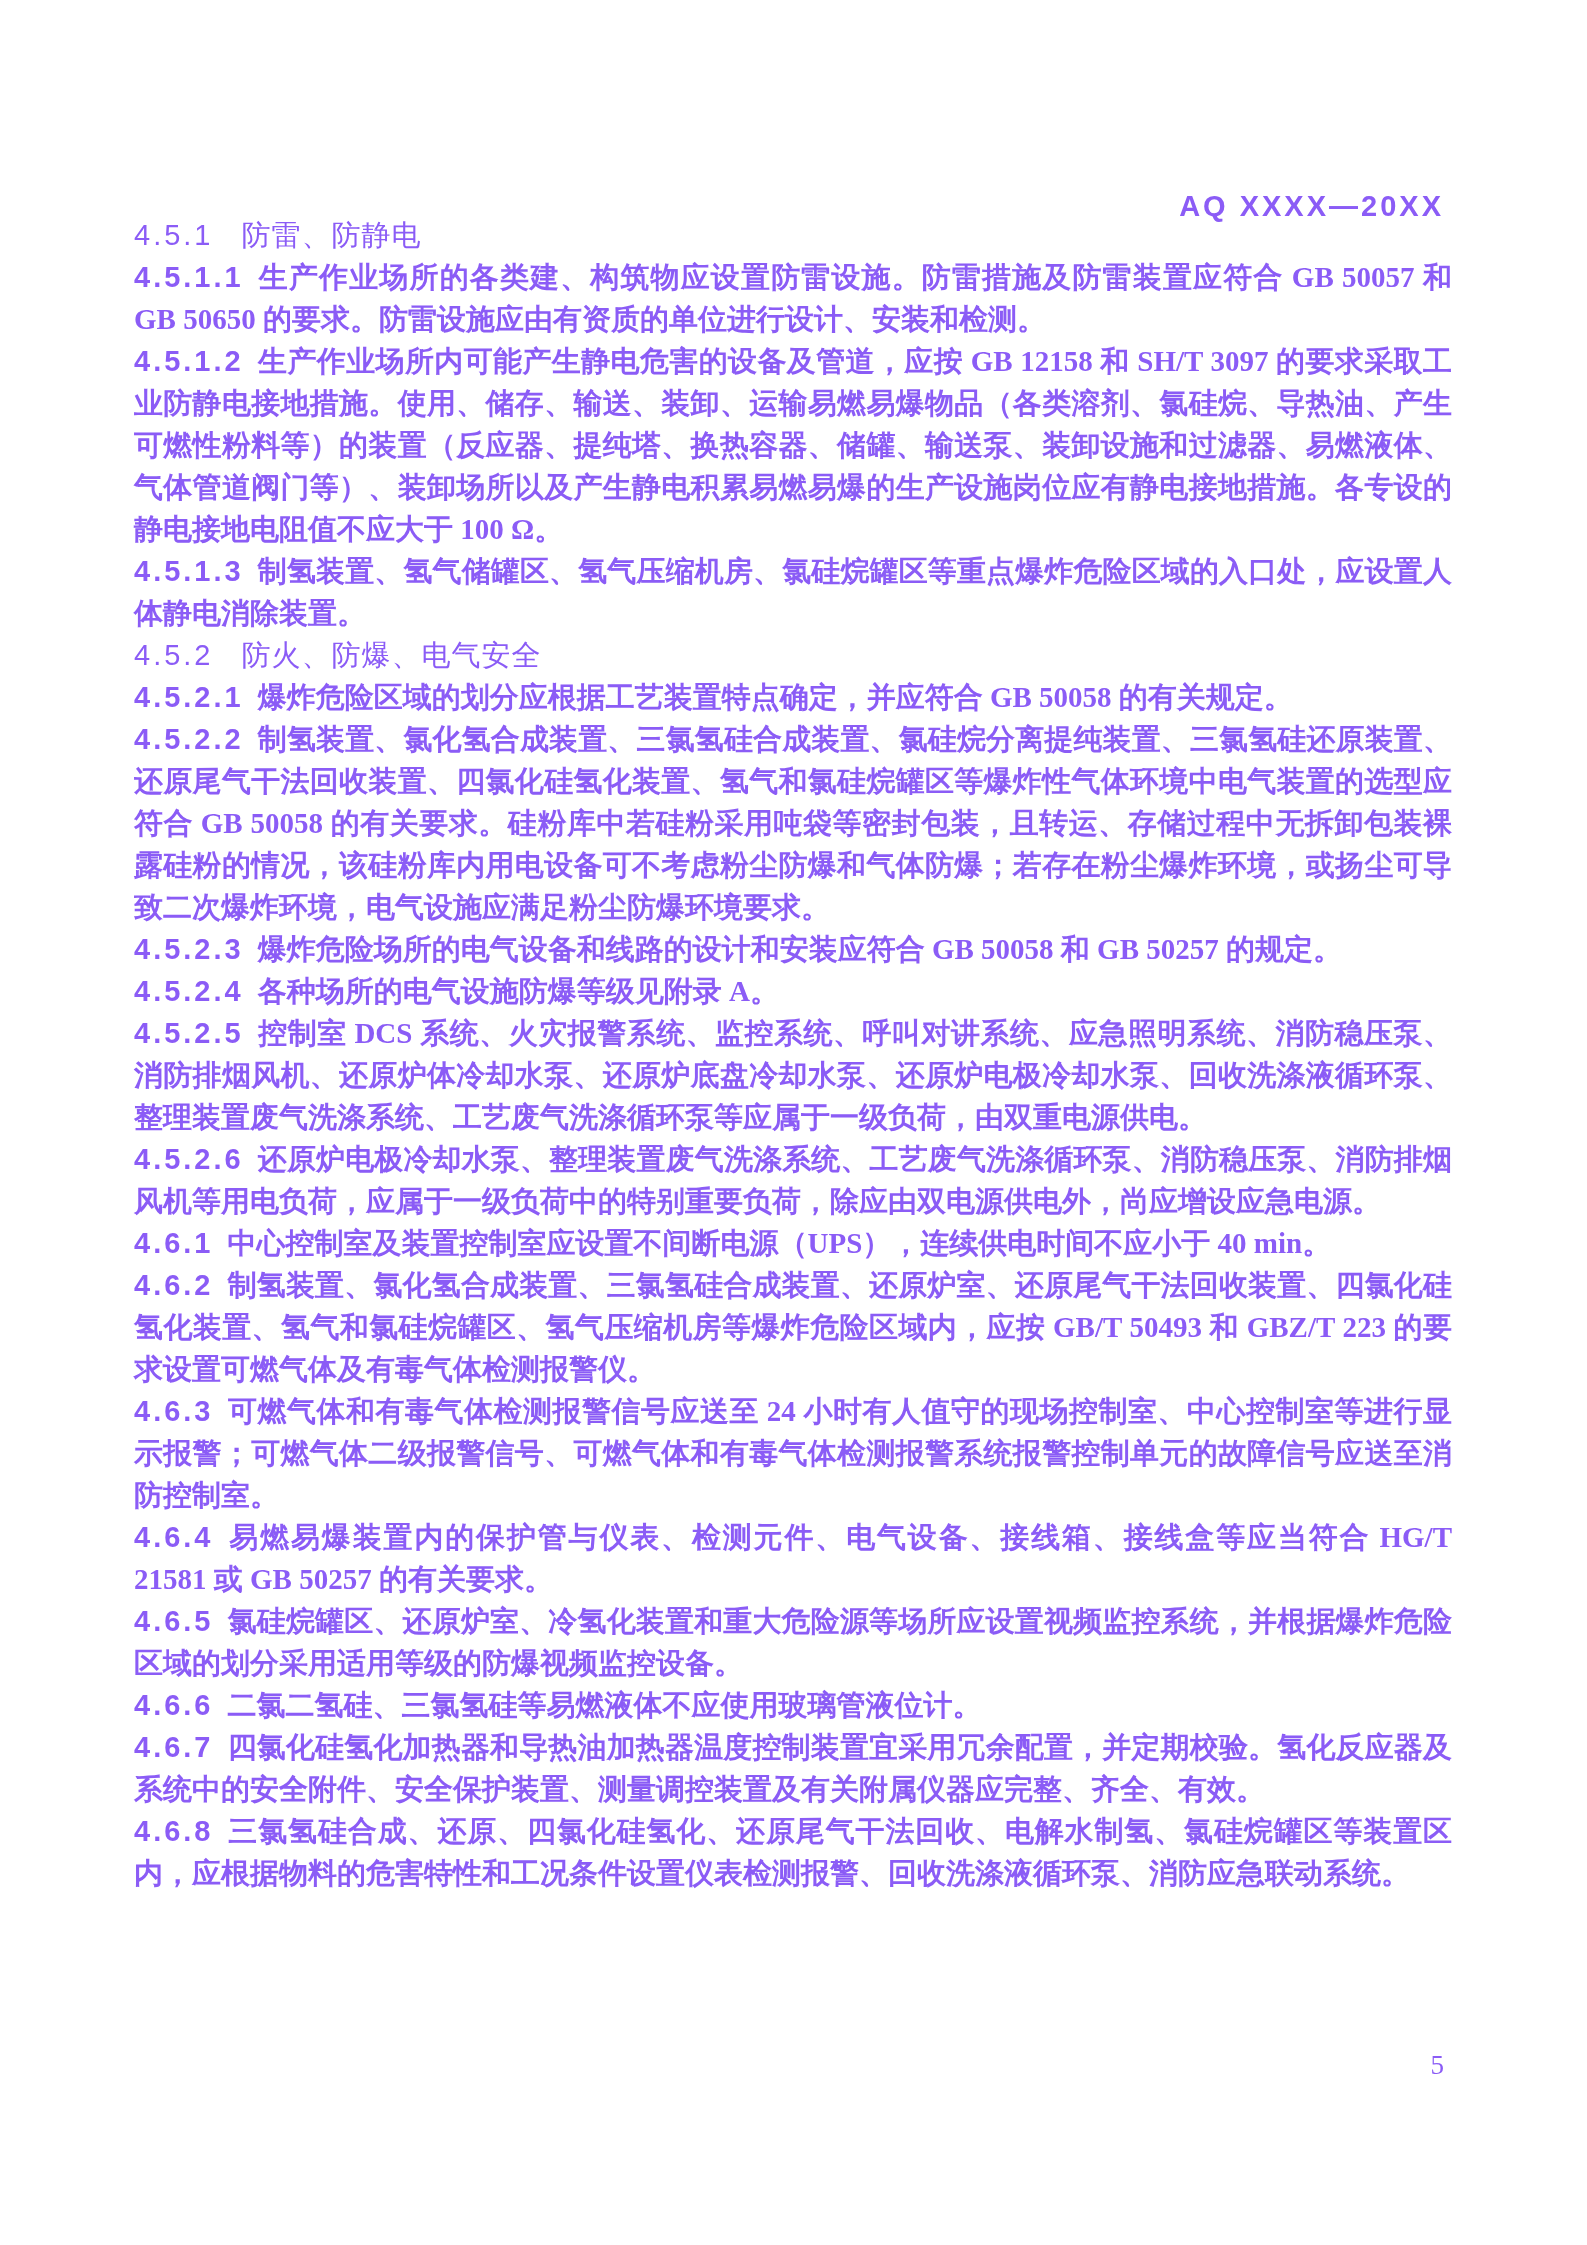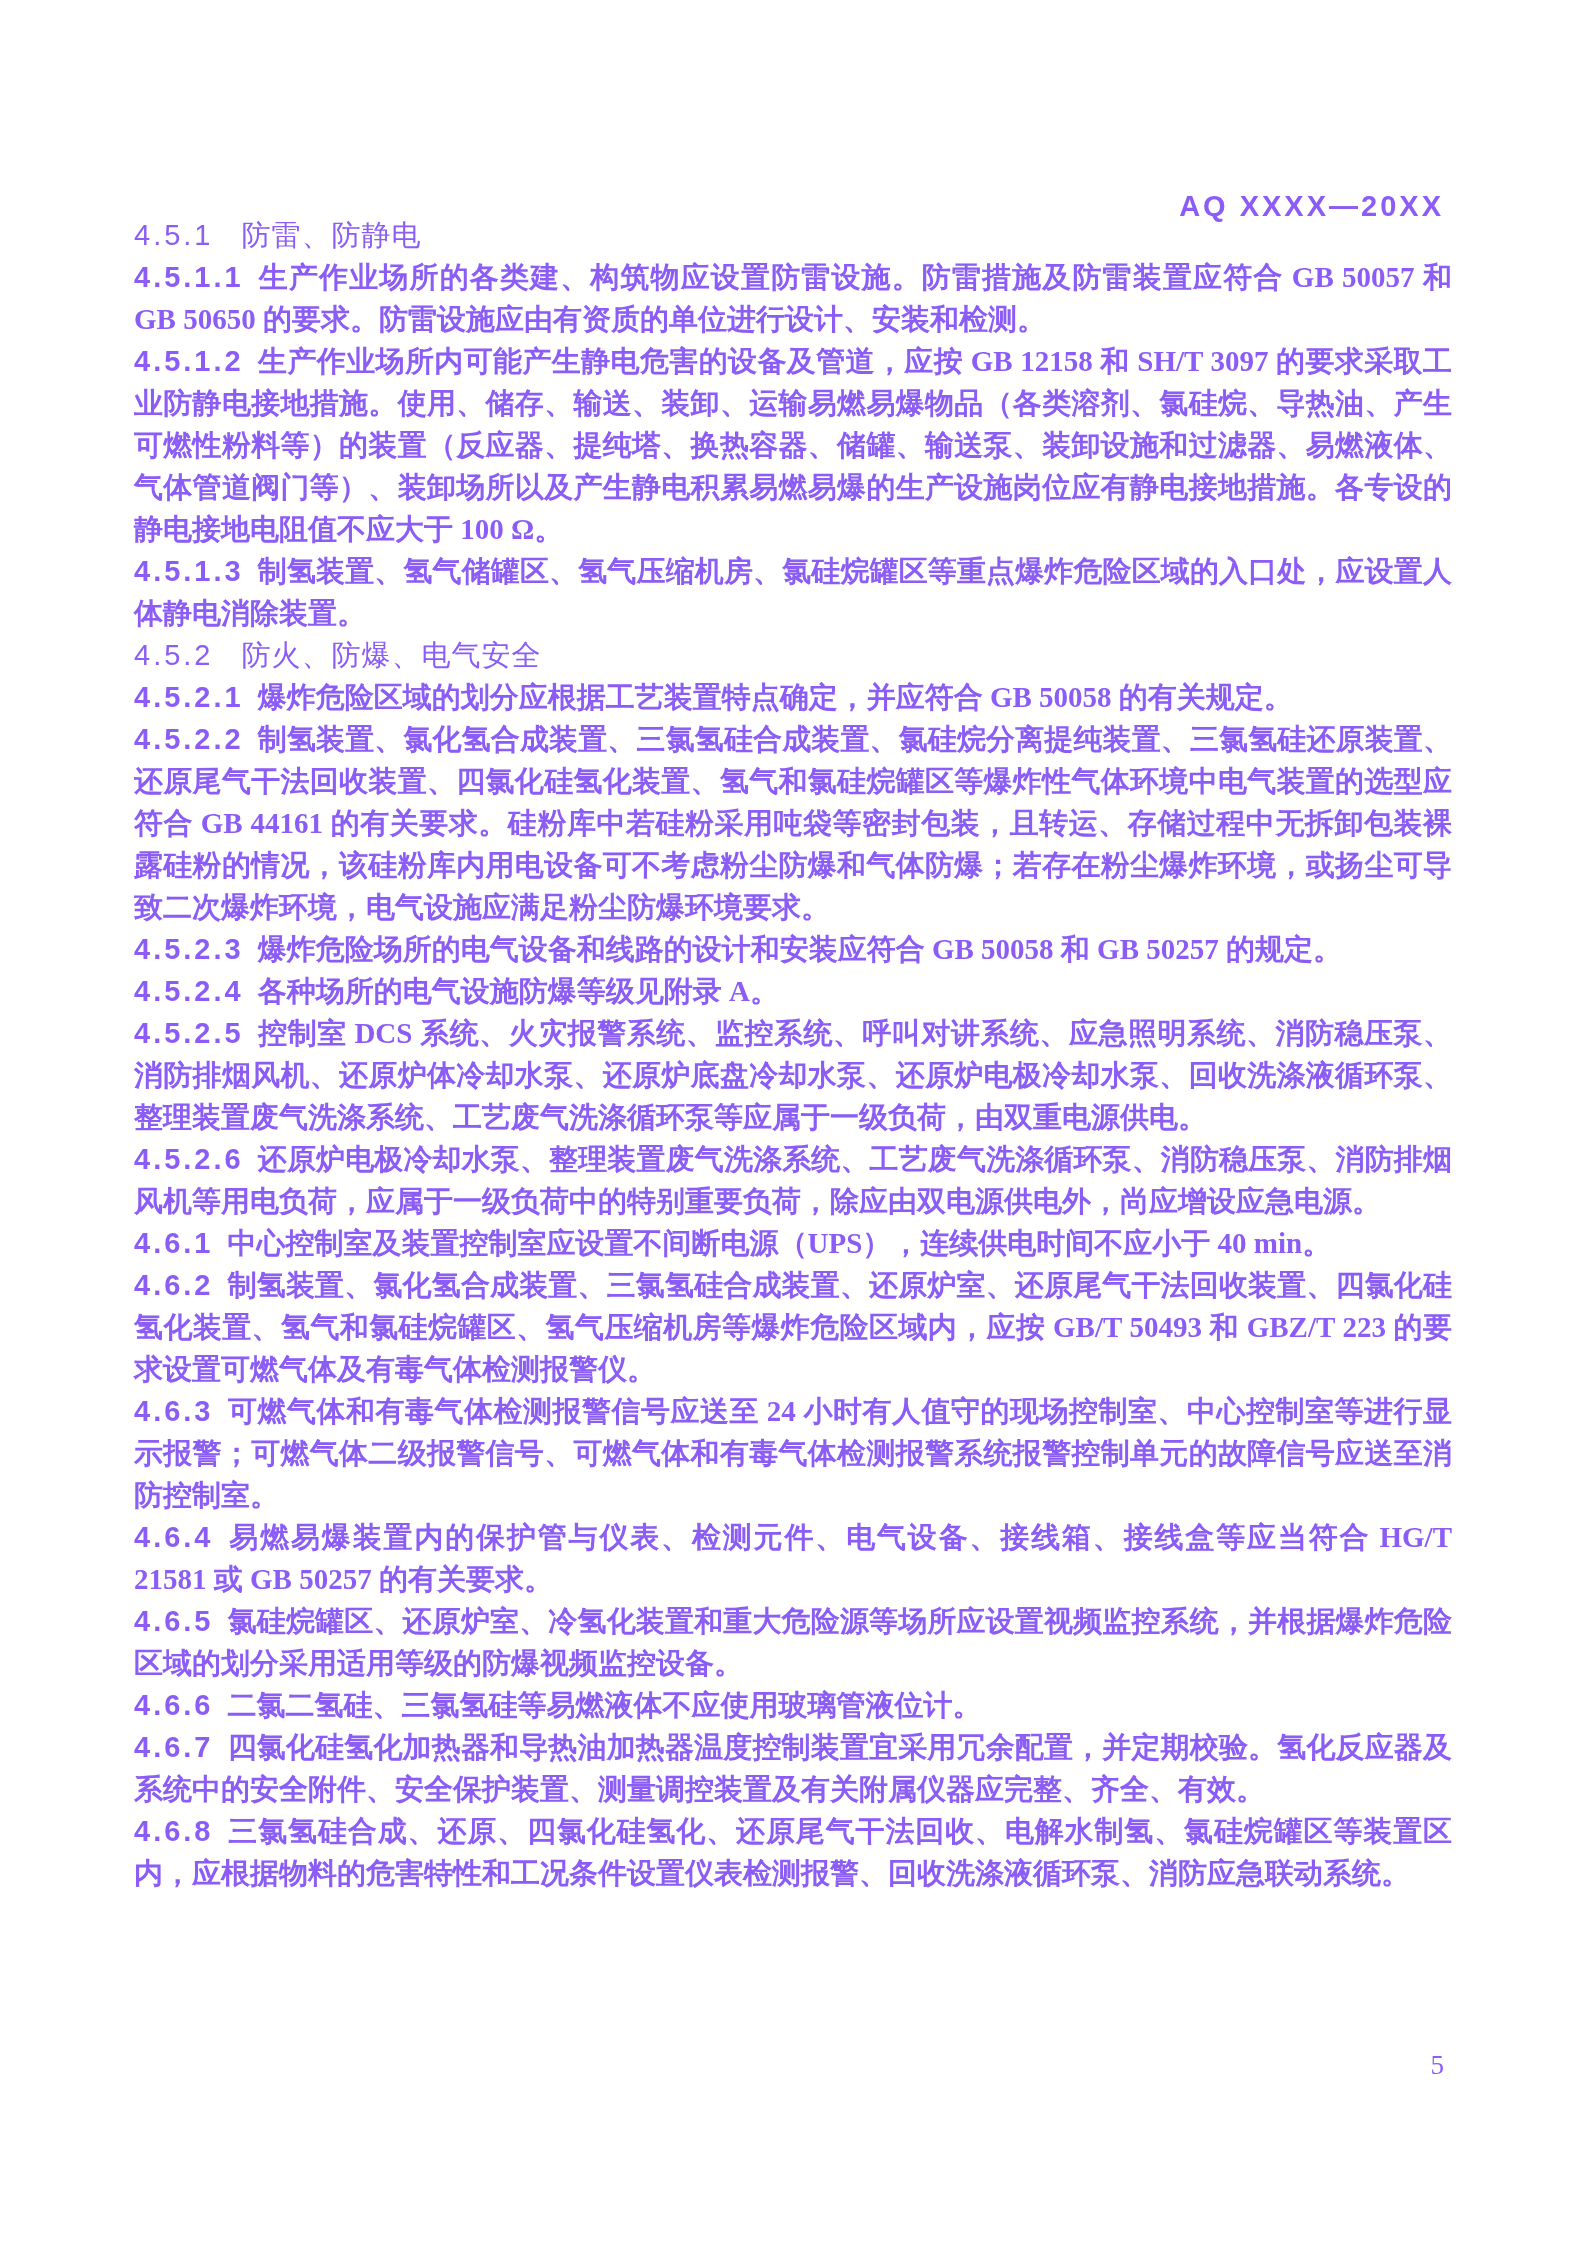--- a/index.html
+++ b/index.html
@@ -94,21 +94,21 @@
     <p class="clause"><span class="num">4.5.1.1</span><span>生产作业场所的各类建、构筑物应设置防雷设施。防雷措施及防雷装置应符合 GB 50057 和 GB 50650 的要求。防雷设施应由有资质的单位进行设计、安装和检测。</span></p>
 
     <p class="clause"><span class="num">4.5.1.2</span><span>生产作业场所内可能产生静电危害的设备及管道，应按 GB 12158 和 SH/T 3097 的要求采取工业防静电接地措施。使用、储存、输送、装卸、运输易燃易爆物品（各类溶剂、氯硅烷、导热油、产生可燃性粉料等）的装置（反应器、提纯塔、换热容器、储罐、输送泵、装卸设施和过滤器、易燃液体、气体管道阀门等）、装卸场所以及产生静电积累易燃易爆的生产设施岗位应有静电接地措施。各专设的静电接地电阻值不应大于 100 Ω。</span></p>
 
     <p class="clause"><span class="num">4.5.1.3</span><span>制氢装置、氢气储罐区、氢气压缩机房、氯硅烷罐区等重点爆炸危险区域的入口处，应设置人体静电消除装置。</span></p>
 
     <h3 class="subheading"><span class="num">4.5.2</span><span>防火、防爆、电气安全</span></h3>
 
     <p class="clause"><span class="num">4.5.2.1</span><span>爆炸危险区域的划分应根据工艺装置特点确定，并应符合 GB 50058 的有关规定。</span></p>
 
-    <p class="clause"><span class="num">4.5.2.2</span><span>制氢装置、氯化氢合成装置、三氯氢硅合成装置、氯硅烷分离提纯装置、三氯氢硅还原装置、还原尾气干法回收装置、四氯化硅氢化装置、氢气和氯硅烷罐区等爆炸性气体环境中电气装置的选型应符合 GB 44161 的有关要求。硅粉库中若硅粉采用吨袋等密封包装，且转运、存储过程中无拆卸包装裸露硅粉的情况，该硅粉库内用电设备可不考虑粉尘防爆和气体防爆；若存在粉尘爆炸环境，或扬尘可导致二次爆炸环境，电气设施应满足粉尘防爆环境要求。</span></p>
+    <p class="clause"><span class="num">4.5.2.2</span><span>制氢装置、氯化氢合成装置、三氯氢硅合成装置、氯硅烷分离提纯装置、三氯氢硅还原装置、还原尾气干法回收装置、四氯化硅氢化装置、氢气和氯硅烷罐区等爆炸性气体环境中电气装置的选型应符合 GB 50058 的有关要求。硅粉库中若硅粉采用吨袋等密封包装，且转运、存储过程中无拆卸包装裸露硅粉的情况，该硅粉库内用电设备可不考虑粉尘防爆和气体防爆；若存在粉尘爆炸环境，或扬尘可导致二次爆炸环境，电气设施应满足粉尘防爆环境要求。</span></p>
 
     <p class="clause"><span class="num">4.5.2.3</span><span>爆炸危险场所的电气设备和线路的设计和安装应符合 GB 50058 和 GB 50257 的规定。</span></p>
 
     <p class="clause"><span class="num">4.5.2.4</span><span>各种场所的电气设施防爆等级见附录 A。</span></p>
 
     <p class="clause"><span class="num">4.5.2.5</span><span>控制室 DCS 系统、火灾报警系统、监控系统、呼叫对讲系统、应急照明系统、消防稳压泵、消防排烟风机、还原炉体冷却水泵、还原炉底盘冷却水泵、还原炉电极冷却水泵、回收洗涤液循环泵、整理装置废气洗涤系统、工艺废气洗涤循环泵等应属于一级负荷，由双重电源供电。</span></p>
 
     <p class="clause"><span class="num">4.5.2.6</span><span>还原炉电极冷却水泵、整理装置废气洗涤系统、工艺废气洗涤循环泵、消防稳压泵、消防排烟风机等用电负荷，应属于一级负荷中的特别重要负荷，除应由双电源供电外，尚应增设应急电源。</span></p>
 
 

